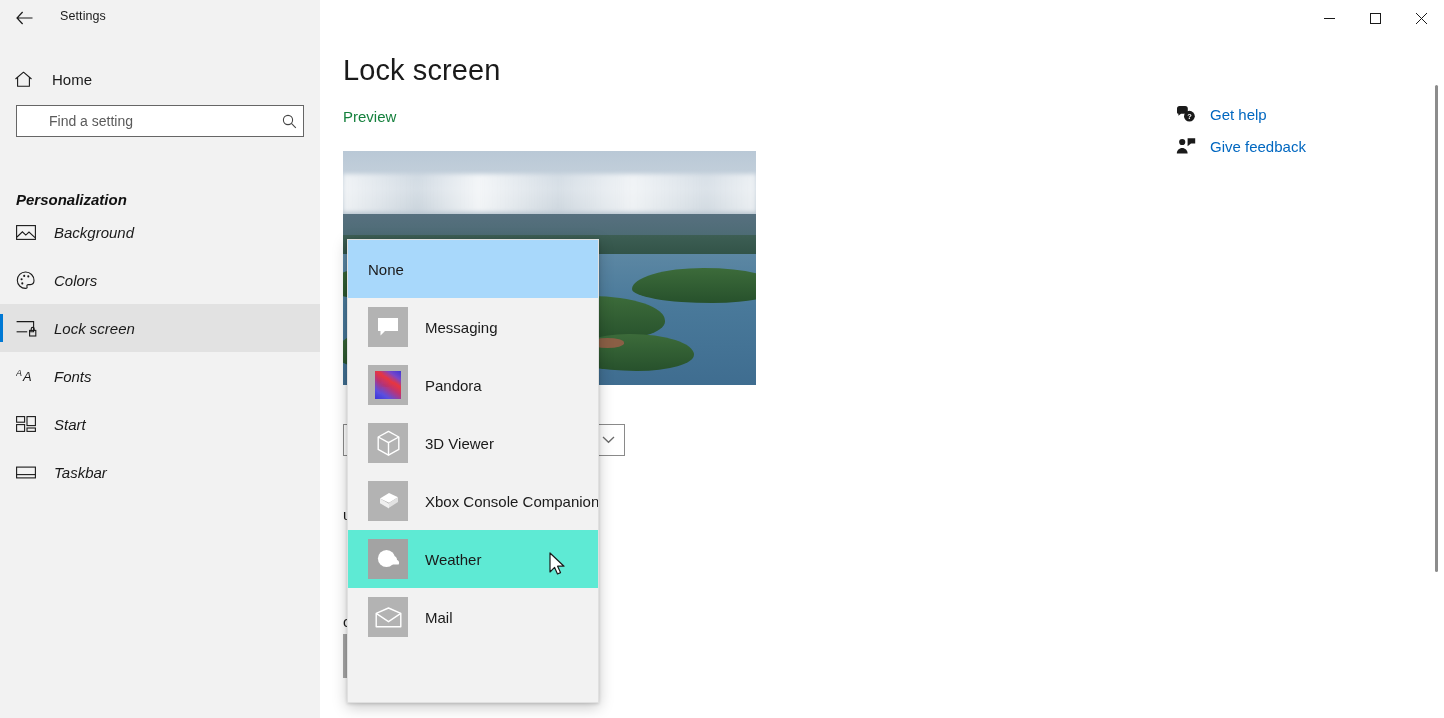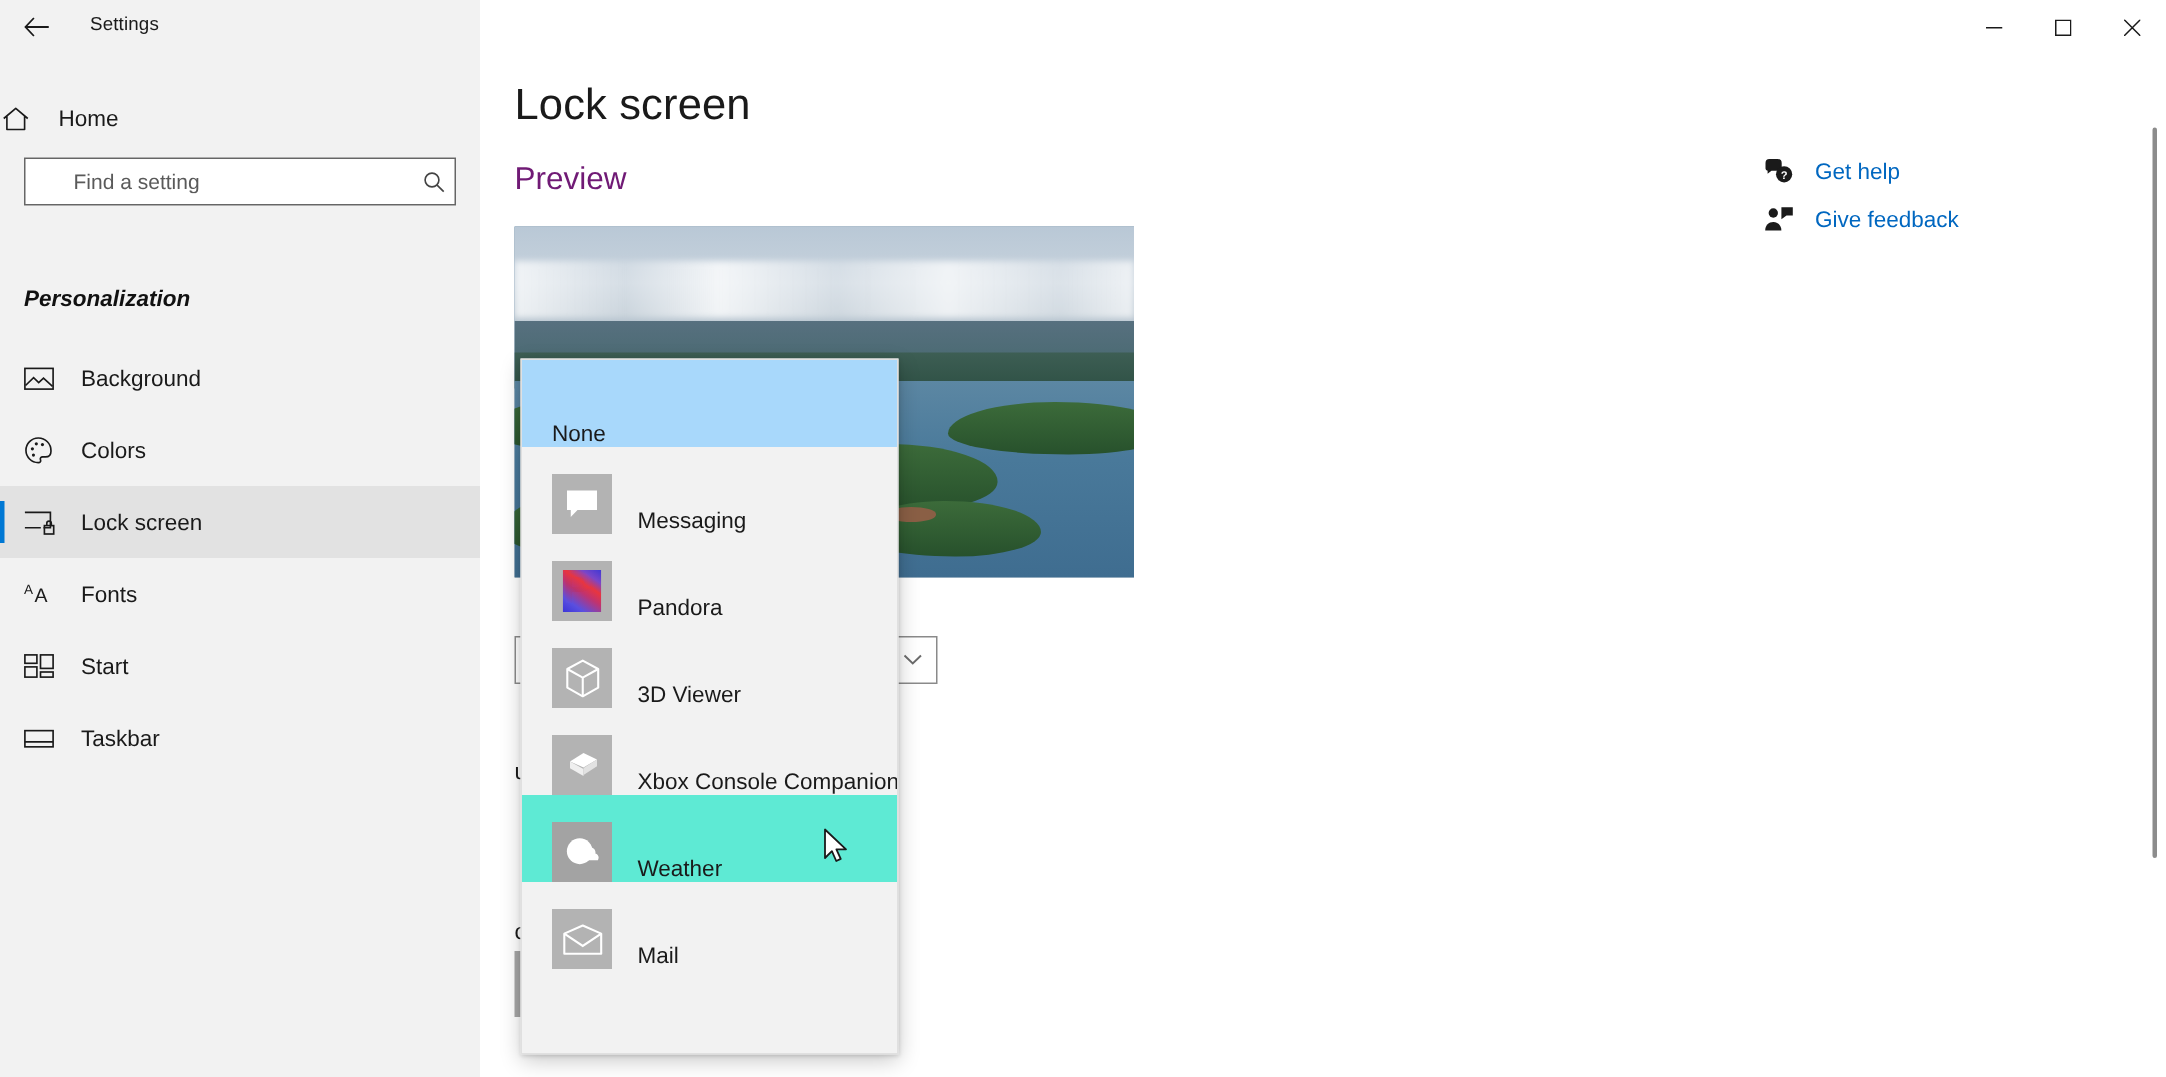--- a/index.html
+++ b/index.html
@@ -36,21 +36,21 @@
   }
   .wc.close { width: 46px; }
 
   
   .sidebar {
     position: absolute; top: 36px; left: 0; width: 320px; height: 682px;
     background: #f2f2f2; z-index: 20;
   }
   .home-row {
     position: absolute; top: 24px; left: 0; width: 320px; height: 38px;
-    display: flex; align-items: center; padding-left: 1px; cursor: default;
+    display: flex; align-items: center; padding-left: 14px; cursor: default;
   }
   .home-ico { width: 28px; display: flex; align-items: center; color: #1a1a1a; }
   .home-lbl { font-size: 15px; color: #1a1a1a; margin-left: 10px; }
 
   .search-wrap {
     position: absolute; top: 69px; left: 16px;
     width: 288px; height: 32px;
     border: 1px solid #666; background: #fff;
     display: flex; align-items: center;
   }
@@ -63,21 +63,21 @@
   .search-ico {
     width: 28px; display: flex; align-items: center; justify-content: center;
     color: #444; cursor: default;
   }
 
   .section-hd {
     position: absolute; top: 155px; left: 16px;
     font-size: 15px; font-weight: bold; color: #111; font-style: italic;
   }
 
-  .navlist { position: absolute; top: 192px; left: 0; width: 320px; }
+  .navlist { position: absolute; top: 172px; left: 0; width: 320px; font-style: italic; }
   .navitem {
     position: relative; height: 48px; width: 320px;
     display: flex; align-items: center; padding-left: 16px; cursor: default;
   }
   .navitem.selected { background: #e2e2e2; }
   .navitem.selected::before {
     content: ""; position: absolute; left: 0; top: 10px;
     width: 3px; height: 28px; background: #0078d4;
   }
   .nav-ico {
@@ -90,21 +90,21 @@
   .content {
     position: absolute; top: 36px; left: 320px;
     width: 1124px; height: 682px; background: #fff; z-index: 10;
   }
   .page-title {
     position: absolute; left: 23px; top: 18px;
     font-size: 29px; font-weight: 300; color: #1a1a1a; letter-spacing: .1px;
   }
   .preview-lbl {
     position: absolute; left: 23px; top: 72px;
-    font-size: 21px; color: #701a75;
+    font-size: 15px; color: #15803d;
   }
 
   
   .preview-img {
     position: absolute; left: 23px; top: 115px;
     width: 413px; height: 234px; overflow: hidden; background: #5d7f9a;
   }
   .sky {
     position: absolute; left: 0; top: 0; width: 100%; height: 36%;
     background: linear-gradient(#b9c8d6 0%, #c8d3dd 45%, #aab9c4 100%);
@@ -194,21 +194,21 @@
 
   
   .flyout {
     position: absolute; left: 347px; top: 239px;
     width: 252px; height: 464px;
     background: #f2f2f2; border: 1px solid #e0e0e0;
     box-shadow: 0 4px 14px rgba(0,0,0,.22), 0 1px 3px rgba(0,0,0,.16);
     z-index: 60; overflow: hidden;
   }
   .opt {
-    height: 58px; display: flex; align-items: flex-end;
+    height: 58px; display: flex; align-items: center;
     padding-left: 20px; cursor: default;
   }
   .opt.selected { background: #a8d8fb; }
   .opt.hovered  { background: #5eead4; }
   .opt-ico {
     width: 40px; height: 40px; flex: 0 0 40px;
     background: #b3b3b3; display: flex; align-items: center; justify-content: center;
     margin-right: 17px;
   }
   .opt.hovered .opt-ico { background: #a3a3a3; }

